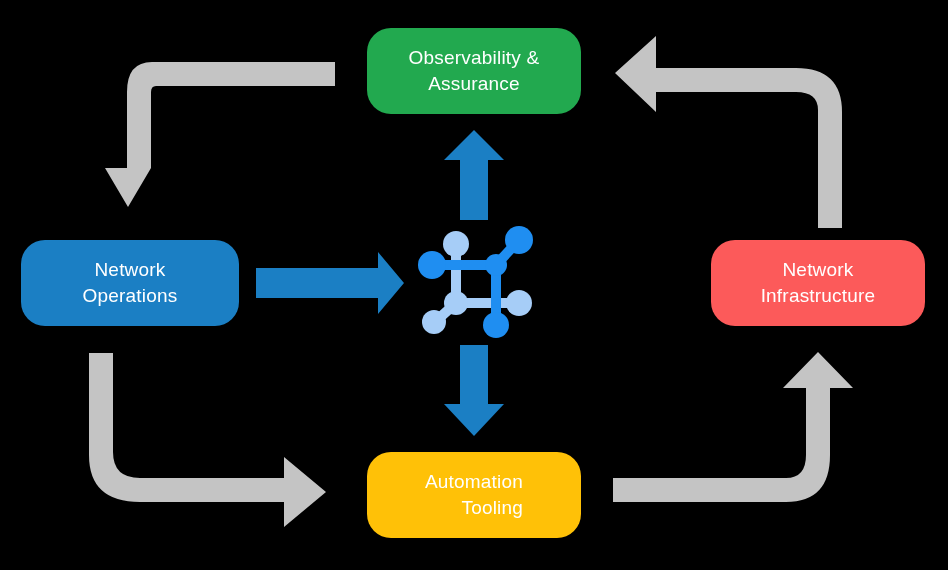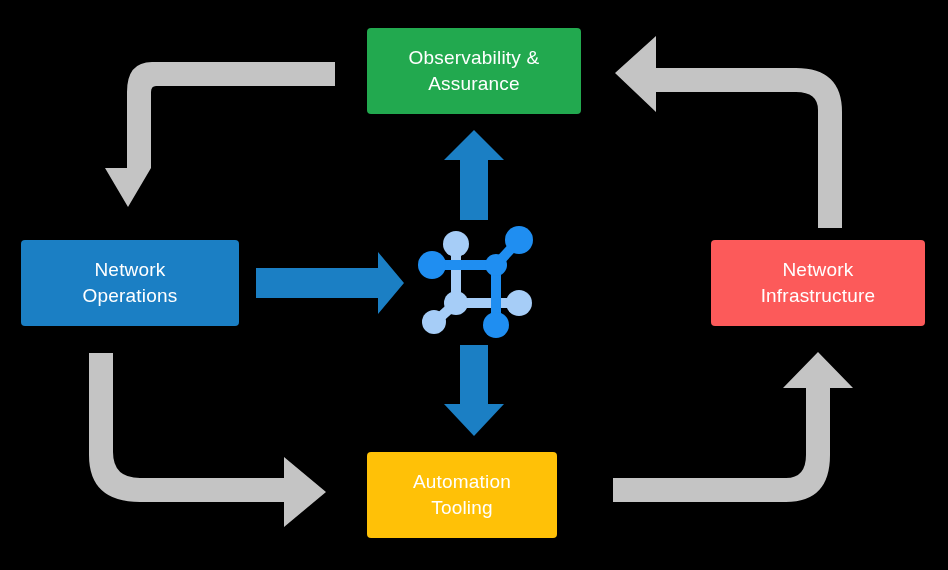--- a/index.html
+++ b/index.html
@@ -12,21 +12,21 @@
   }
   #canvas {
     position: relative;
     width: 948px;
     height: 570px;
     background: #000000;
     overflow: hidden;
   }
   .node-box {
     position: absolute;
-    border-radius: 4px;
+    border-radius: 24px;
     display: flex;
     align-items: center;
     justify-content: center;
     text-align: center;
     color: #ffffff;
     font-size: 19px;
     line-height: 1.35;
     font-weight: 400;
     letter-spacing: 0.2px;
     box-sizing: border-box;
@@ -39,22 +39,23 @@
   }
   #box-network-operations {
     left: 21px; top: 240px; width: 218px; height: 86px;
     background: #1b7fc4;
   }
   #box-network-infrastructure {
     left: 711px; top: 240px; width: 214px; height: 86px;
     background: #fc5a5a;
   }
   #box-automation-tooling {
-    left: 367px; top: 452px; width: 190px; height: 86px;
+    left: 367px; top: 452px; width: 214px; height: 86px;
     background: #ffc107;
+    text-align: right;
   }
   .svg-layer {
     position: absolute;
     left: 0; top: 0;
     width: 948px;
     height: 570px;
   }
 </style>
 </head>
 <body>

